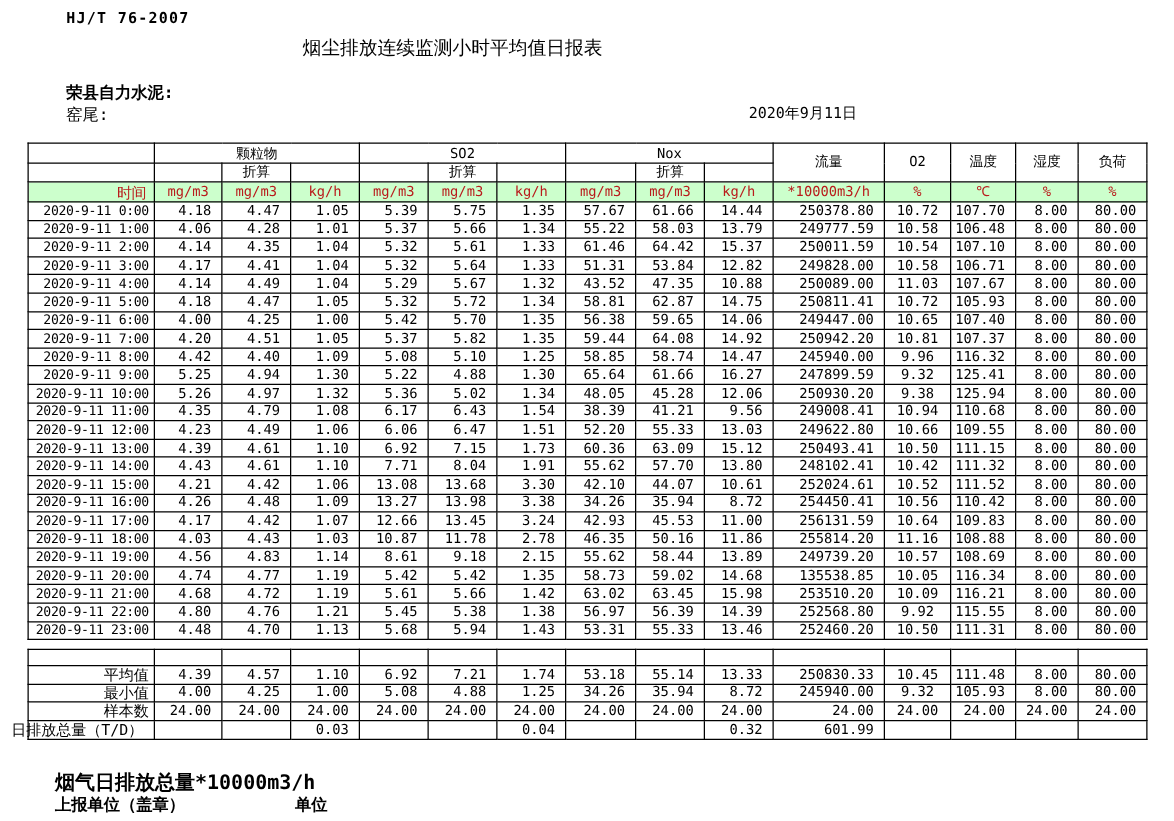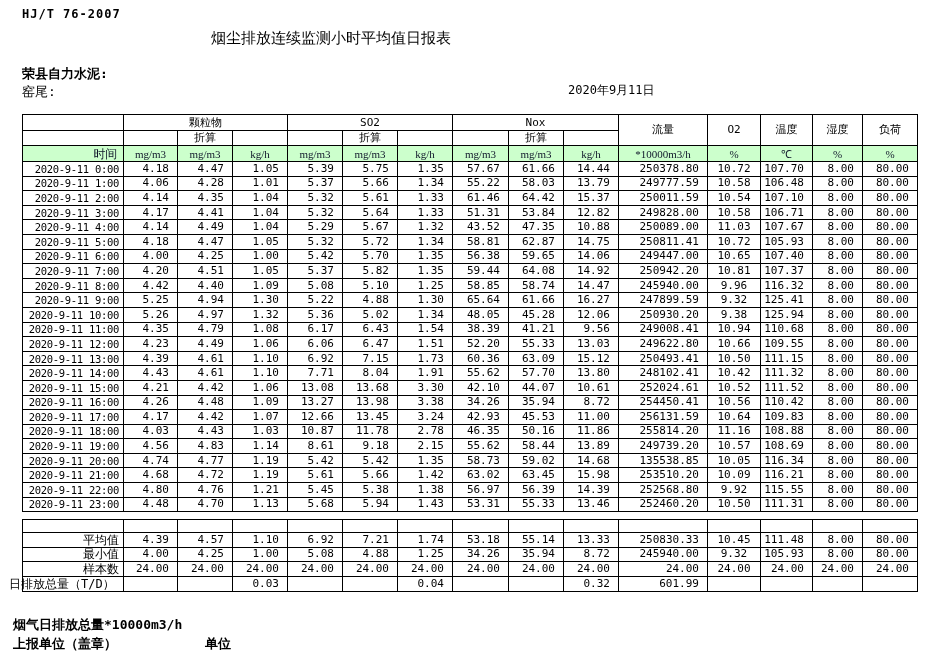--- a/index.html
+++ b/index.html
@@ -1,48 +1,48 @@
 <!DOCTYPE html>
 <html><head>
 <meta charset="utf-8">
 <style>
   html,body{margin:0;padding:0;}
   body{
     width:939px;height:657px;background:#ffffff;position:relative;
     font-family:"DejaVu Sans Mono","Liberation Mono",monospace;
     color:#000;overflow:hidden;
   }
-  .abs{position:absolute;white-space:nowrap;}
+  .abs{position:absolute;white-space:nowrap;margin-left:31px;}
   .std-code{left:22px;top:7px;font-size:12px;font-weight:bold;letter-spacing:1px;}
   .report-title{left:211px;top:29px;font-size:15px;font-weight:normal;}
   .company{left:22px;top:65px;font-size:13px;font-weight:bold;}
   .site{left:22px;top:83px;font-size:13px;font-weight:normal;}
   .report-date{left:568px;top:82px;font-size:12px;}
 
   table{border-collapse:collapse;table-layout:fixed;position:absolute;left:22px;}
   #main-table{top:114px;}
   #summary-table{top:519px;}
   td{
     border:1px solid #000;font-size:11px;line-height:12px;
     padding:0 8px 0 0;text-align:right;white-space:nowrap;overflow:visible;
   }
   tr.h1{height:16px;} tr.h2{height:15px;}
   tr.h1 td,tr.h2 td{text-align:center;padding:0;font-size:11px;}
   tr.units{height:16px;}
-  tr.units td{background:#ccffcc;color:#0f172a;text-align:center;padding:0;font-size:11px;font-family:Liberation Serif, serif;}
+  tr.units td{background:#ccffcc;color:#b91c1c;text-align:center;padding:0;font-size:11px;}
   tr.units td.time{ text-align:right;padding-right:6px;font-size:12px;}
   tr.data-row{height:14.6px;}
   td.time{font-size:10.5px;letter-spacing:-0.3px;padding-right:4px;}
   td.c9{padding-right:8px;padding-left:13px;}
   td.c10{text-align:center;padding:0;}
   td.slabel{font-size:12px;padding-right:4px;}
   td.total-label{text-align:left;padding:0;text-indent:-14px;font-size:12px;}
   tr.spacer-row{height:13px;}
   tr.total-row{height:15px;}
-  .footer-1{left:13px;top:616px;font-size:13px;font-weight:bold;}
+  .footer-1{left:13px;top:616px;font-size:16px;font-weight:bold;}
   .footer-2{left:13px;top:635px;font-size:13px;font-weight:bold;}
   .footer-3{left:205px;top:635px;font-size:13px;font-weight:bold;}
 </style>
 </head>
 <body>
 
 <div class="abs std-code">HJ/T  76-2007</div>
 <div class="abs report-title">烟尘排放连续监测小时平均值日报表</div>
 <div class="abs company">荣县自力水泥:</div>
 <div class="abs site">窑尾:</div>

